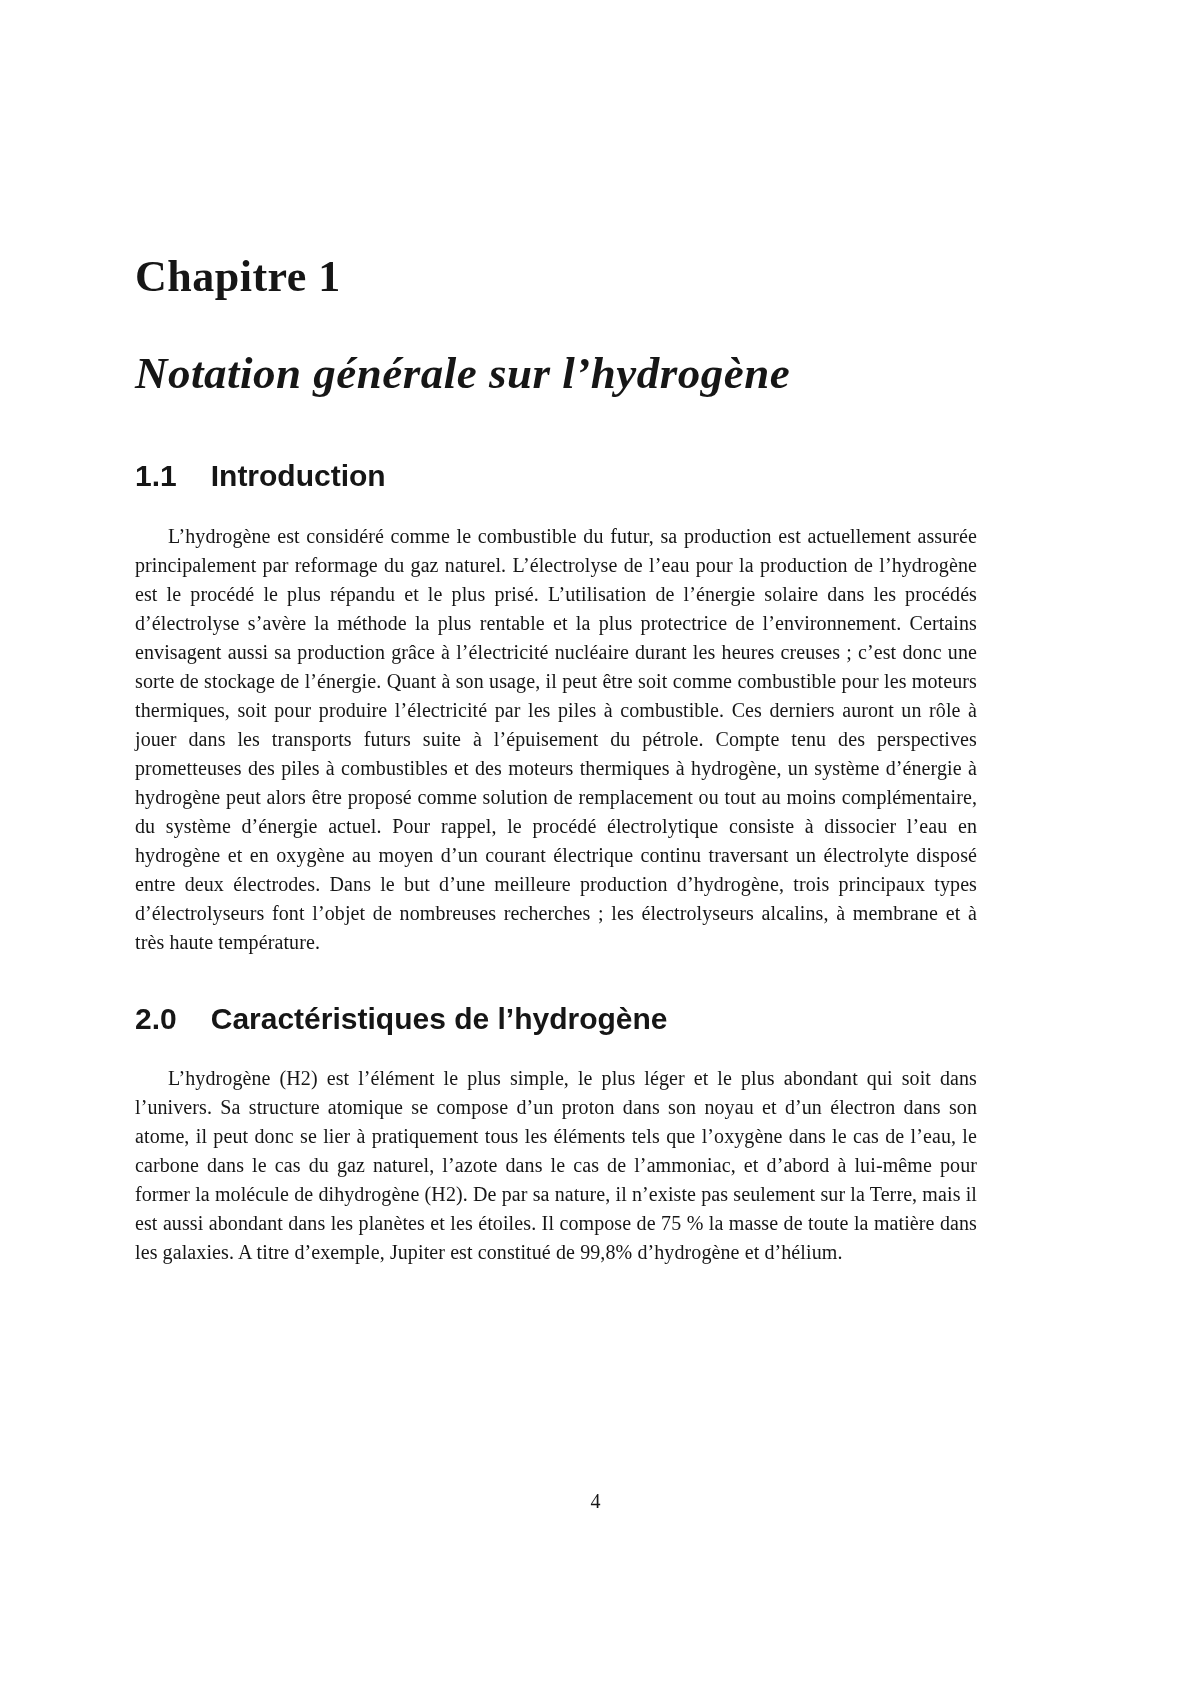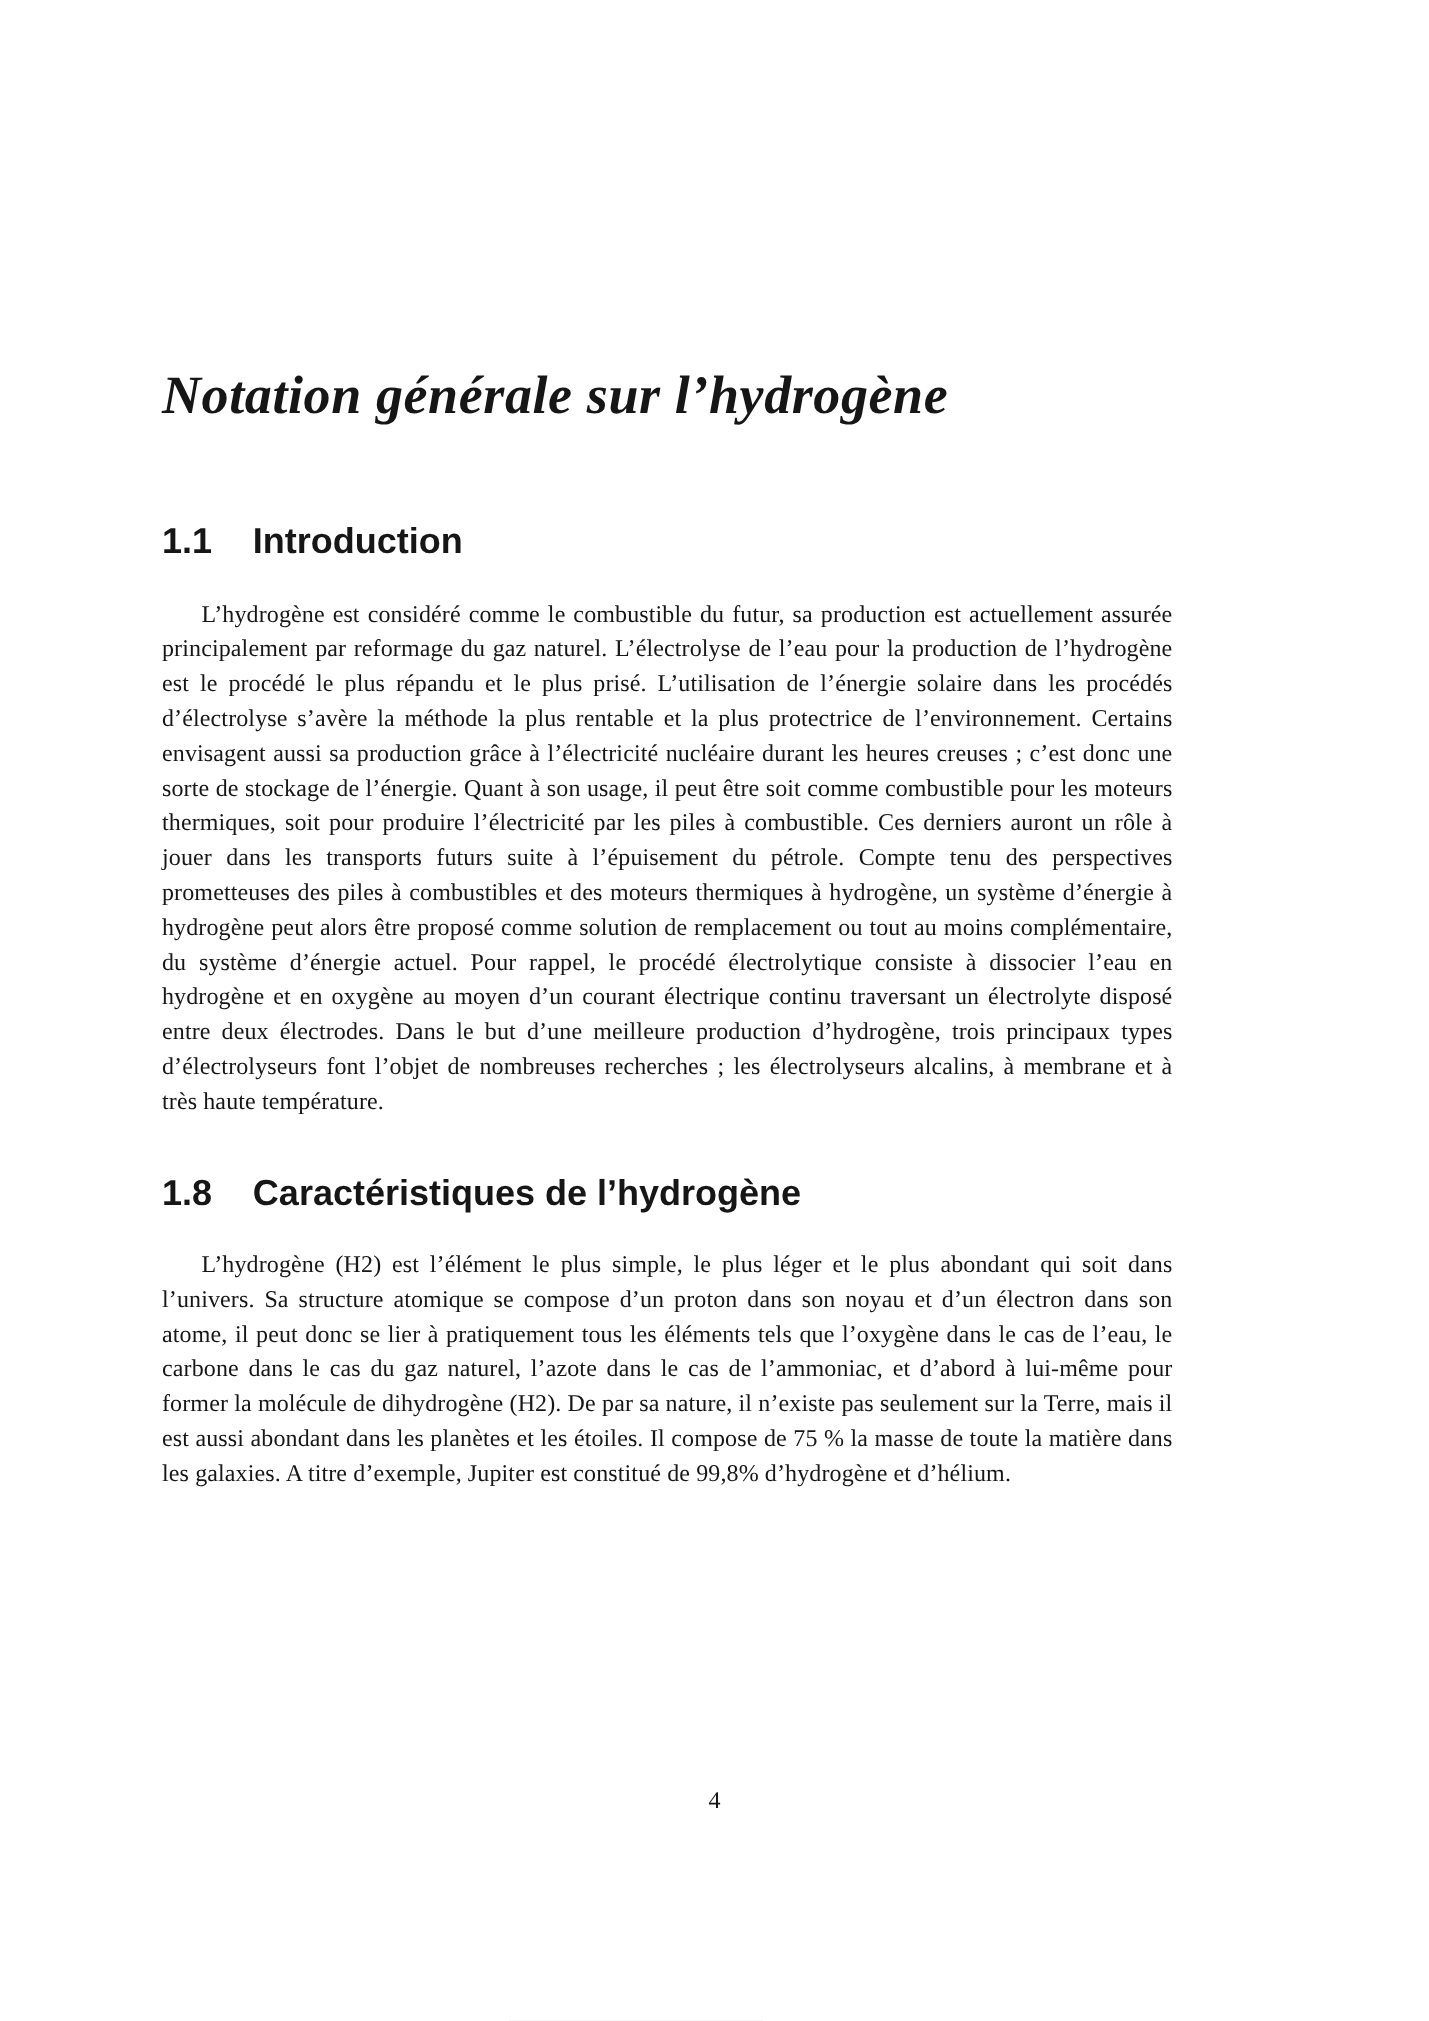--- a/index.html
+++ b/index.html
@@ -46,21 +46,21 @@
     font-style: italic;
   }
   .section-heading {
     margin: 0;
     font-size: 30px;
     line-height: 1.05;
     font-weight: 700;
     font-family: "Liberation Sans", "DejaVu Sans", sans-serif;
   }
   .section-heading.first {
-    margin-top: 84px;
+    margin-top: 64px;
   }
   .section-heading.second {
     margin-top: 46px;
   }
   .sec-num {
     display: inline-block;
     margin-right: 34px;
   }
   .body-paragraph {
     margin: 30px 0 0 0;
@@ -81,31 +81,32 @@
     font-size: 20px;
     color: #161616;
   }
 </style>
 </head>
 <body>
 
 <div class="page">
   <div class="content">
 
+    <h1 class="chapter-number">Chapitre 1</h1>
 
     <h1 class="chapter-title">Notation générale sur l’hydrogène</h1>
 
     <h2 class="section-heading first">
       <span class="sec-num">1.1</span><span class="sec-title">Introduction</span>
     </h2>
 
     <p class="body-paragraph">L’hydrogène est considéré comme le combustible du futur, sa production est actuellement assurée principalement par reformage du gaz naturel. L’électrolyse de l’eau pour la production de l’hydrogène est le procédé le plus répandu et le plus prisé. L’utilisation de l’énergie solaire dans les procédés d’électrolyse s’avère la méthode la plus rentable et la plus protectrice de l’environnement. Certains envisagent aussi sa production grâce à l’électricité nucléaire durant les heures creuses ; c’est donc une sorte de stockage de l’énergie. Quant à son usage, il peut être soit comme combustible pour les moteurs thermiques, soit pour produire l’électricité par les piles à combustible. Ces derniers auront un rôle à jouer dans les transports futurs suite à l’épuisement du pétrole. Compte tenu des perspectives prometteuses des piles à combustibles et des moteurs thermiques à hydrogène, un système d’énergie à hydrogène peut alors être proposé comme solution de remplacement ou tout au moins complémentaire, du système d’énergie actuel. Pour rappel, le procédé électrolytique consiste à dissocier l’eau en hydrogène et en oxygène au moyen d’un courant électrique continu traversant un électrolyte disposé entre deux électrodes. Dans le but d’une meilleure production d’hydrogène, trois principaux types d’électrolyseurs font l’objet de nombreuses recherches ; les électrolyseurs alcalins, à membrane et à très haute température.</p>
 
     <h2 class="section-heading second">
-      <span class="sec-num">1.8</span><span class="sec-title">Caractéristiques de l’hydrogène</span>
+      <span class="sec-num">2.0</span><span class="sec-title">Caractéristiques de l’hydrogène</span>
     </h2>
 
     <p class="body-paragraph">L’hydrogène (H2) est l’élément le plus simple, le plus léger et le plus abondant qui soit dans l’univers. Sa structure atomique se compose d’un proton dans son noyau et d’un électron dans son atome, il peut donc se lier à pratiquement tous les éléments tels que l’oxygène dans le cas de l’eau, le carbone dans le cas du gaz naturel, l’azote dans le cas de l’ammoniac, et d’abord à lui-même pour former la molécule de dihydrogène (H2). De par sa nature, il n’existe pas seulement sur la Terre, mais il est aussi abondant dans les planètes et les étoiles. Il compose de 75 % la masse de toute la matière dans les galaxies. A titre d’exemple, Jupiter est constitué de 99,8% d’hydrogène et d’hélium.</p>
 
   </div>
 
   <div class="page-number">4</div>
 </div>
 
 </body></html>

